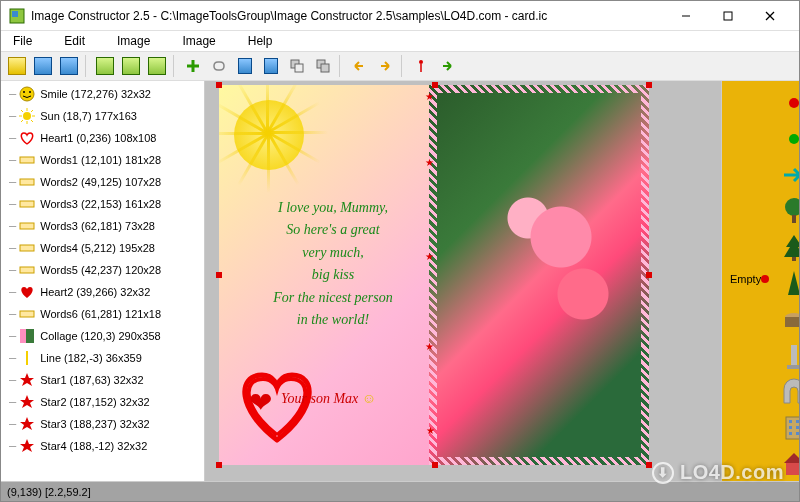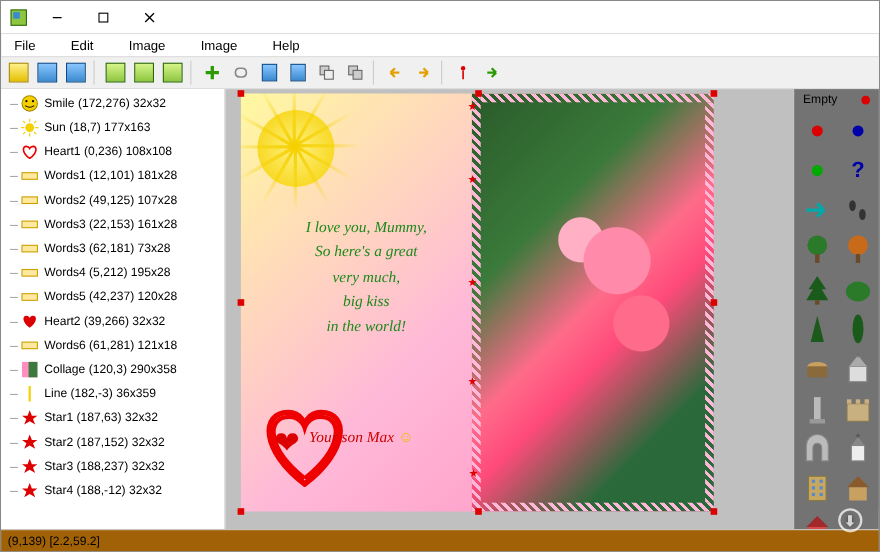--- a/index.html
+++ b/index.html
@@ -38,26 +38,26 @@
 .heart2 { position: absolute; bottom: 46px; left: 30px; font-size: 28px; color: #d00; }
 .signature { position: absolute; bottom: 58px; left: 62px; font-family: "Comic Sans MS", cursive; font-style: italic; color: #c00; font-size: 14px; }
 .smiley { color: #e5c000; font-size: 14px; }
 .collage { position: absolute; top: 0; right: 0; width: 220px; height: 100%; }
 .flower-bg { width: 100%; height: 100%; background: linear-gradient(135deg, #2a5a2a 0%, #3a7a3a 30%, #ff6b8a 50%, #ff4a7a 60%, #2a6a3a 80%); position: relative; }
 .flower-bg::before { content:""; position:absolute; inset:0; background: radial-gradient(circle at 60% 40%, #ff8aaa 0 30px, transparent 31px), radial-gradient(circle at 70% 55%, #ff6b8a 0 25px, transparent 26px), radial-gradient(circle at 45% 35%, #ffb0c5 0 20px, transparent 21px); }
 .scratch-border { position: absolute; inset: 0; border: 8px solid transparent; border-image: repeating-linear-gradient(45deg, #ffb8d8 0 3px, transparent 3px 6px) 8; }
 .sel-handle { position: absolute; width: 6px; height: 6px; background: #d00; }
 .star-marker { position: absolute; width: 8px; height: 8px; color: #d00; font-size: 10px; }
 
-.palette { width: 78px; background: #737373; border-left: 1px solid #ccc; padding: 4px 2px; display: flex; flex-direction: column; }
+.palette { width: 78px; background: #eab308; border-left: 1px solid #ccc; padding: 4px 2px; display: flex; flex-direction: row; }
 .palette-head { display: flex; justify-content: space-between; align-items: center; padding: 0 6px; font-size: 11px; margin-bottom: 4px; }
 .palette-grid { display: grid; grid-template-columns: 1fr 1fr; gap: 4px; padding: 2px; }
 .palette-item { width: 32px; height: 32px; display: flex; align-items: center; justify-content: center; cursor: pointer; border: 1px solid transparent; }
 
-.statusbar { height: 20px; border-top: 1px solid #ccc; display: flex; align-items: center; padding: 0 6px; font-size: 11px; background: #a16207; }
+.statusbar { height: 20px; border-top: 1px solid #ccc; display: flex; align-items: center; padding: 0 6px; font-size: 11px; background: #a3a3a3; }
 
 .watermark { position: absolute; right: 16px; bottom: 18px; color: rgba(255,255,255,0.75); font-size: 20px; font-weight: bold; letter-spacing: 0.5px; text-shadow: 0 0 4px rgba(0,0,0,0.4); pointer-events: none; display:flex; align-items:center; gap:6px;}
 .watermark .wm-circle { width:22px; height:22px; border:2px solid rgba(255,255,255,0.75); border-radius:50%; display:flex; align-items:center; justify-content:center; font-size:13px; }
 
 
 .icon-square { width: 18px; height: 18px; border: 1px solid #2a6a00; background: linear-gradient(#d6f58a,#8ec63f); }
 .icon-blue { width: 18px; height: 18px; border: 1px solid #0a4a8a; background: linear-gradient(#8ac6ff,#3a8acf); }
 .icon-yellow { width: 18px; height: 18px; border: 1px solid #aa8a00; background: linear-gradient(#fff08a,#e5c000); }
 </style>
 </head>
@@ -65,20 +65,21 @@
 
 <div class="window">
 
   <div class="titlebar">
     <span class="app-icon">
       <svg width="16" height="16">
           <rect x="1" y="1" width="14" height="14" fill="#8ec63f" stroke="#2a6a00"></rect>
           <rect x="3" y="3" width="6" height="6" fill="#3a8acf"></rect>
         </svg>
     </span>
+    <span class="title">Image Constructor 2.5 - C:\ImageToolsGroup\Image Constructor 2.5\samples\LO4D.com - card.ic</span>
     <div class="win-btn">
         <svg width="10" height="10">
           <line x1="1" y1="5" x2="9" y2="5" stroke="#000" stroke-width="1"></line>
         </svg>
       </div>
     <div class="win-btn">
         <svg width="10" height="10">
           <rect x="1" y="1" width="8" height="8" fill="none" stroke="#000" stroke-width="1"></rect>
         </svg>
       </div>
@@ -361,20 +362,21 @@
             <div class="sun-ray" style="transform:rotate(240deg)"></div>
             <div class="sun-ray" style="transform:rotate(270deg)"></div>
             <div class="sun-ray" style="transform:rotate(300deg)"></div>
             <div class="sun-ray" style="transform:rotate(330deg)"></div>
           </div>
           <div class="poem">
             <div>I love you, Mummy,</div>
             <div>So here's a great</div>
             <div>very much,</div>
             <div>big kiss</div>
+            <div>For the nicest person</div>
             <div>in the world!</div>
           </div>
           <div class="heart-scribble">
             <svg width="100" height="100">
                 <path d="M50,85 C10,55 10,20 35,20 C48,20 50,32 50,32 C50,32 52,20 65,20 C90,20 90,55 50,85" fill="none" stroke="#e00" stroke-width="5" stroke-linecap="round" style="filter:url(#rough)"></path>
                 <path d="M50,80 C15,52 15,24 36,24 C47,24 50,34 50,34 C50,34 53,24 64,24 C85,24 85,52 50,80" fill="none" stroke="#e00" stroke-width="4"></path>
               </svg>
           </div>
           <div class="heart2">❤</div>
           <div class="signature"><span>Your son Max</span> <span class="smiley">☺</span></div>
@@ -540,13 +542,14 @@
   </div>
 
   <div class="statusbar">
     <span>(9,139) [2.2,59.2]</span>
   </div>
 
 </div>
 
 <div class="watermark">
   <span class="wm-circle">⬇</span>
+  <span>LO4D.com</span>
 </div>
 
 </body></html>

